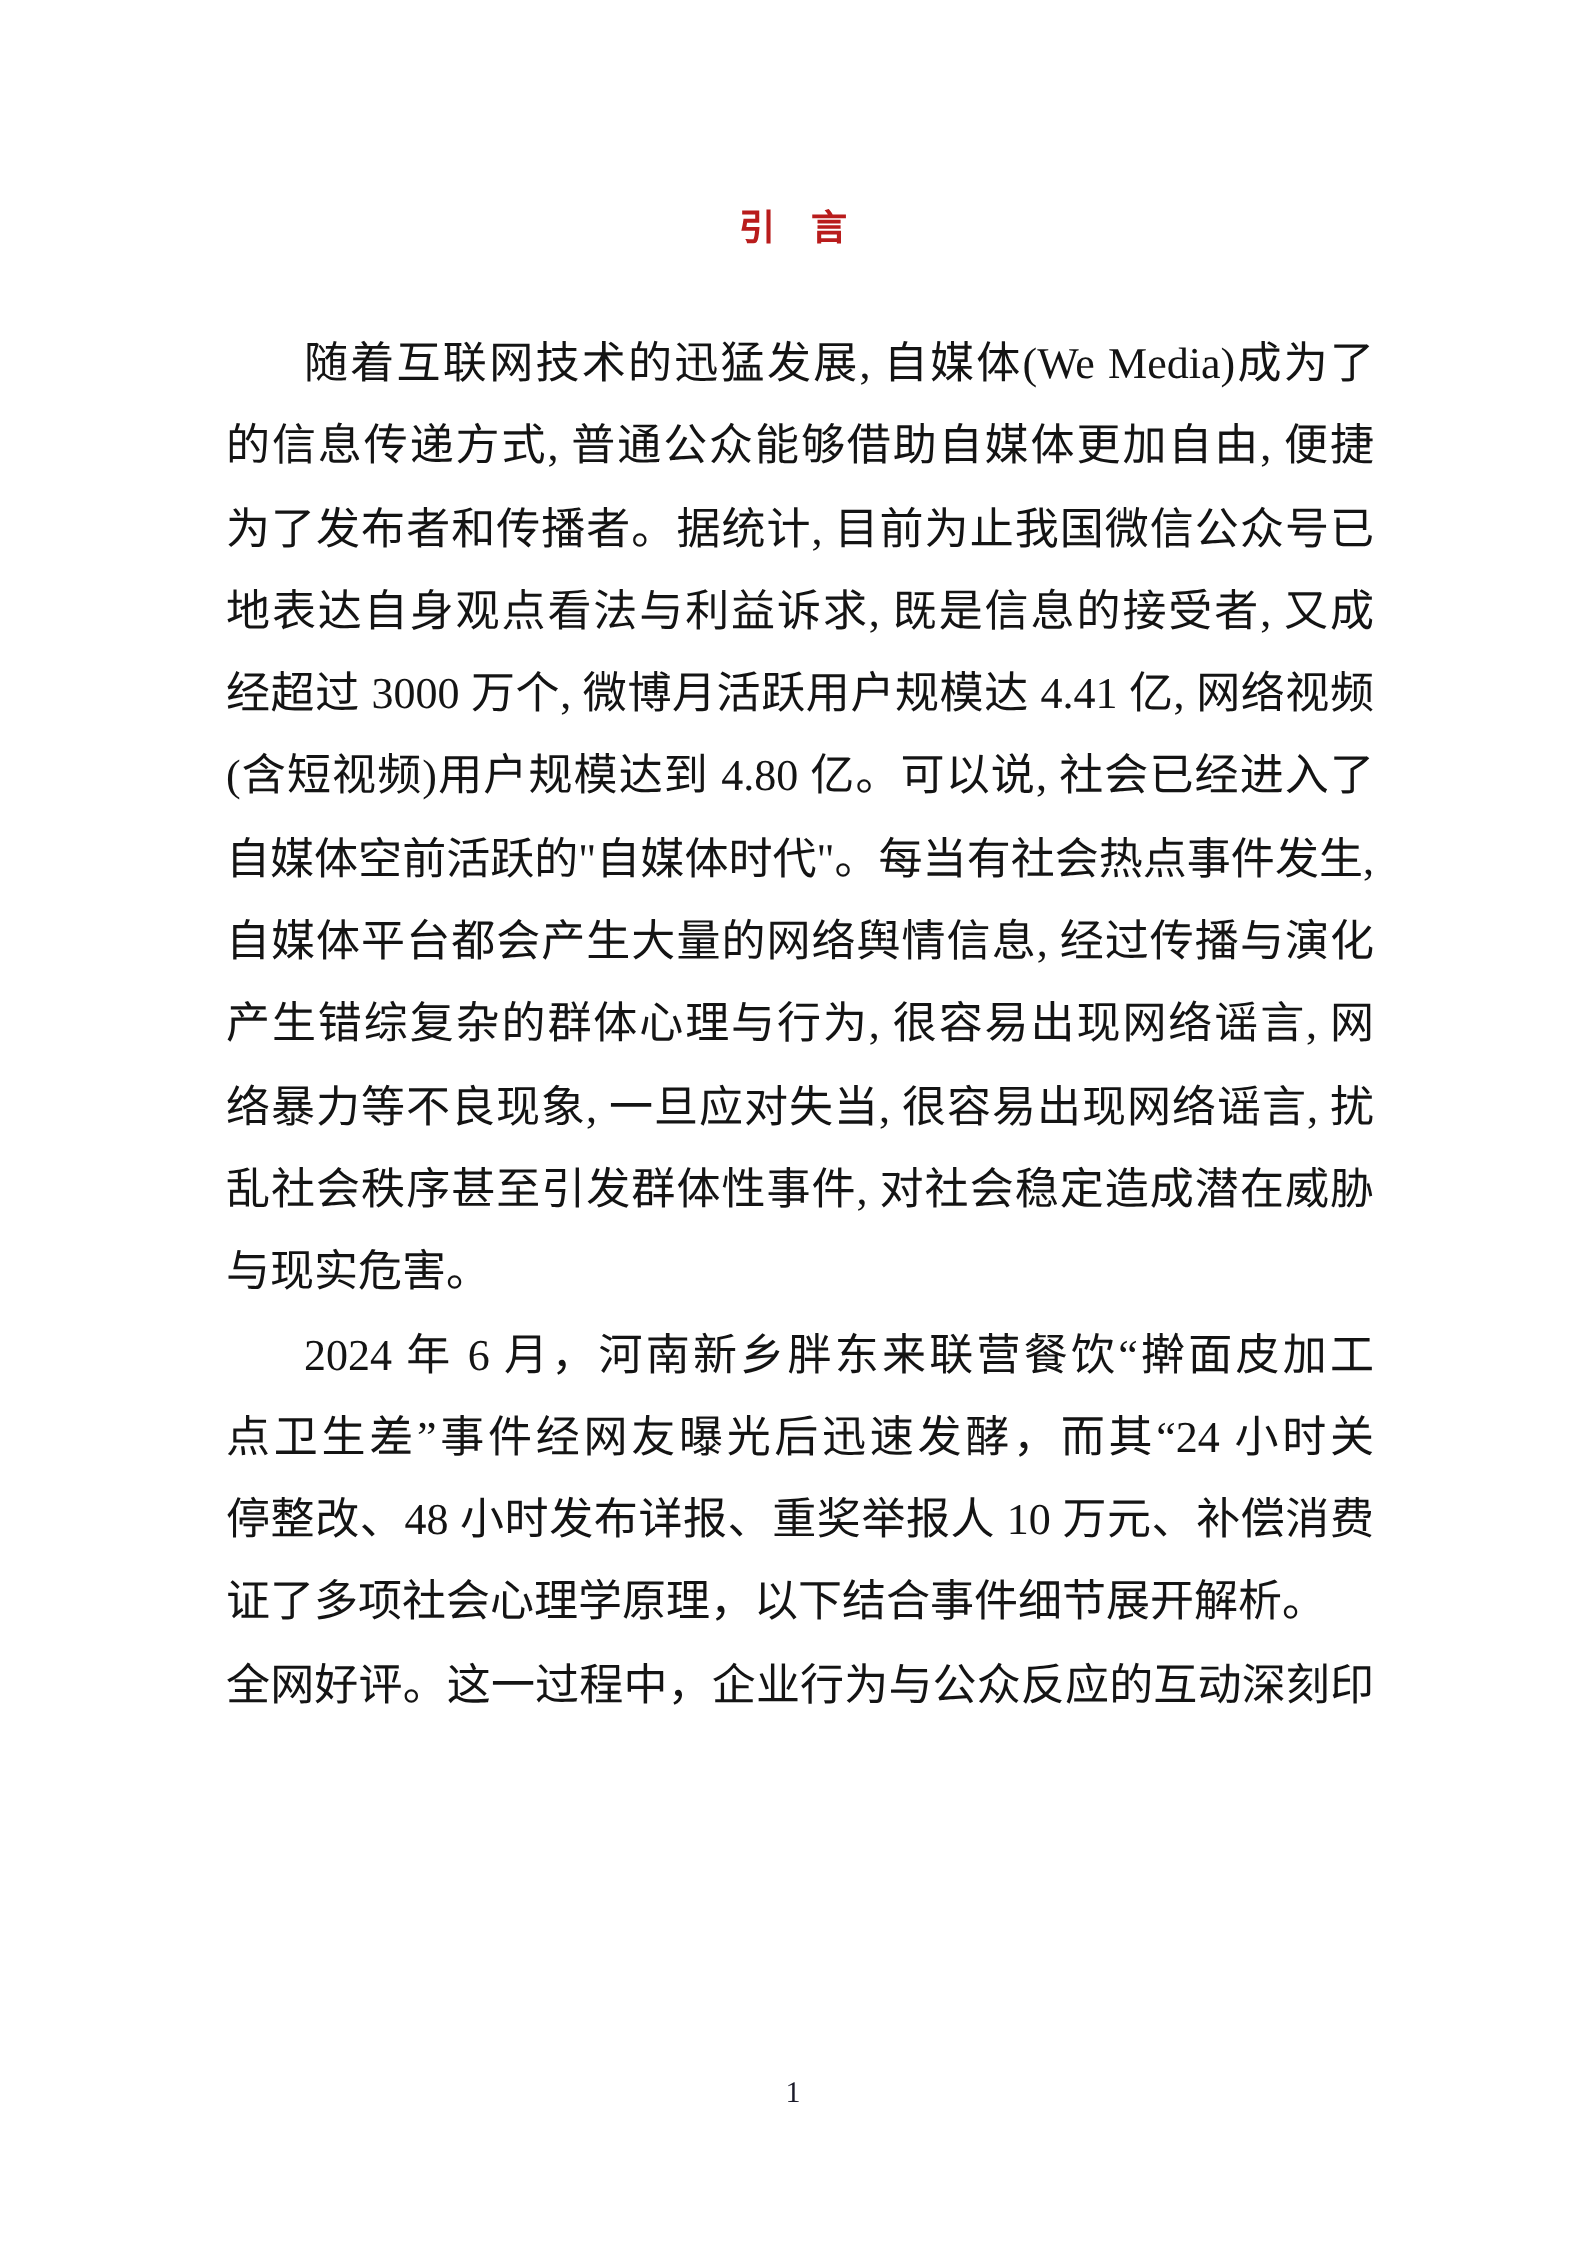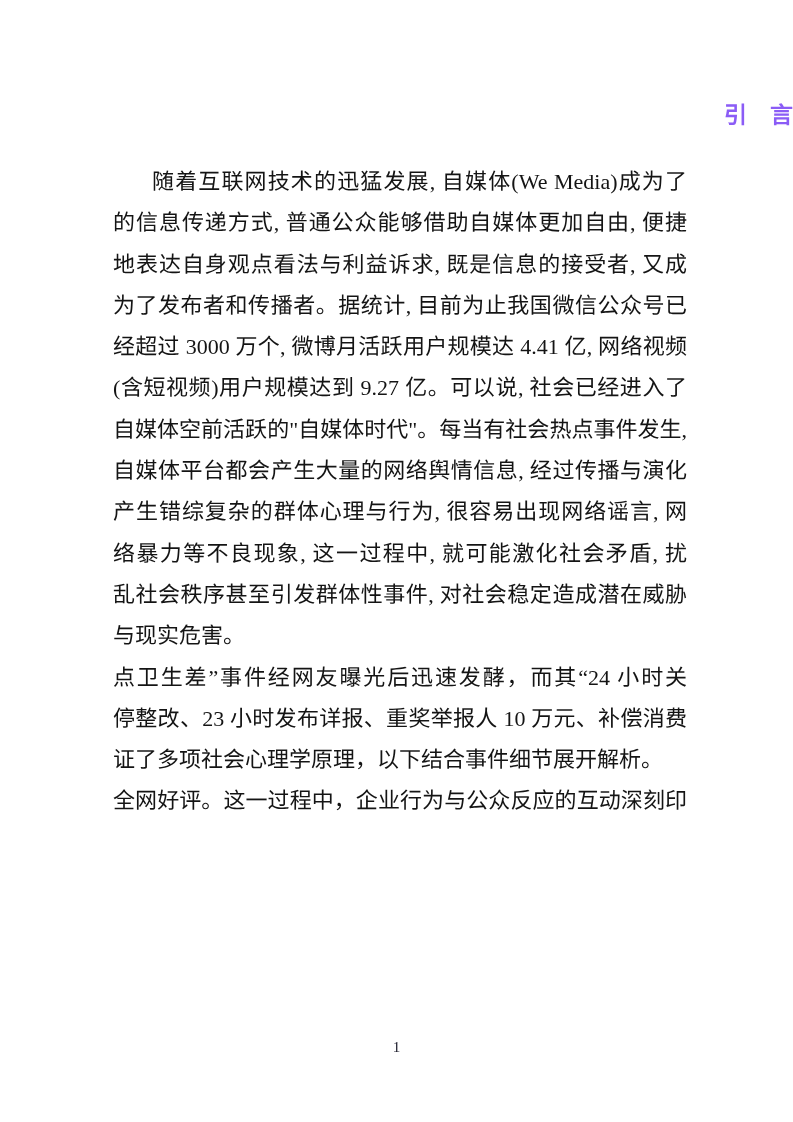--- a/index.html
+++ b/index.html
@@ -15,26 +15,26 @@
     overflow: hidden;
     color: #141414;
     font-family: "Liberation Serif", "DejaVu Serif", serif;
   }
   .doc-title {
     position: absolute;
     top: 100px;
     left: 0;
     right: 0;
     margin: 0;
-    text-align: right;
+    text-align: center;
     font-family: "DejaVu Sans", "Liberation Sans", sans-serif;
     font-weight: 700;
-    font-size: 23px;
+    font-size: 18px;
     line-height: 30px;
-    color: #8b5cf6;
+    color: #b91c1c;
   }
   .doc-body {
     position: absolute;
     top: 161px;
     left: 113px;
     width: 574px;
   }
   .text-line {
     font-size: 22px;
     line-height: 41.3px;
@@ -65,32 +65,33 @@
 <body>
 
 <div class="page">
 
   <h1 class="doc-title">引　言</h1>
 
   <div class="doc-body">
 
     <div class="text-line indent">随着互联网技术的迅猛发展, 自媒体(We Media)成为了</div>
     <div class="text-line">的信息传递方式, 普通公众能够借助自媒体更加自由, 便捷</div>
+    <div class="text-line">为了发布者和传播者。据统计, 目前为止我国微信公众号已</div>
     <div class="text-line">地表达自身观点看法与利益诉求, 既是信息的接受者, 又成</div>
-    <div class="text-line">为了发布者和传播者。据统计, 目前为止我国微信公众号已</div>
     <div class="text-line">经超过 3000 万个, 微博月活跃用户规模达 4.41 亿, 网络视频</div>
-    <div class="text-line">(含短视频)用户规模达到 9.27 亿。可以说, 社会已经进入了</div>
+    <div class="text-line">(含短视频)用户规模达到 4.80 亿。可以说, 社会已经进入了</div>
     <div class="text-line">自媒体空前活跃的"自媒体时代"。每当有社会热点事件发生,</div>
     <div class="text-line">自媒体平台都会产生大量的网络舆情信息, 经过传播与演化</div>
     <div class="text-line">产生错综复杂的群体心理与行为, 很容易出现网络谣言, 网</div>
-    <div class="text-line">络暴力等不良现象, 这一过程中, 就可能激化社会矛盾, 扰</div>
+    <div class="text-line">络暴力等不良现象, 一旦应对失当, 很容易出现网络谣言, 扰</div>
     <div class="text-line">乱社会秩序甚至引发群体性事件, 对社会稳定造成潜在威胁</div>
     <div class="text-line plast">与现实危害。</div>
 
+    <div class="text-line indent">2024 年 6 月，河南新乡胖东来联营餐饮“擀面皮加工</div>
     <div class="text-line">点卫生差”事件经网友曝光后迅速发酵，而其“24 小时关</div>
-    <div class="text-line">停整改、23 小时发布详报、重奖举报人 10 万元、补偿消费</div>
+    <div class="text-line">停整改、48 小时发布详报、重奖举报人 10 万元、补偿消费</div>
     <div class="text-line plast">证了多项社会心理学原理，以下结合事件细节展开解析。</div>
     <div class="text-line">全网好评。这一过程中，企业行为与公众反应的互动深刻印</div>
   </div>
 
   <div class="folio">1</div>
 
 </div>
 
 </body></html>

